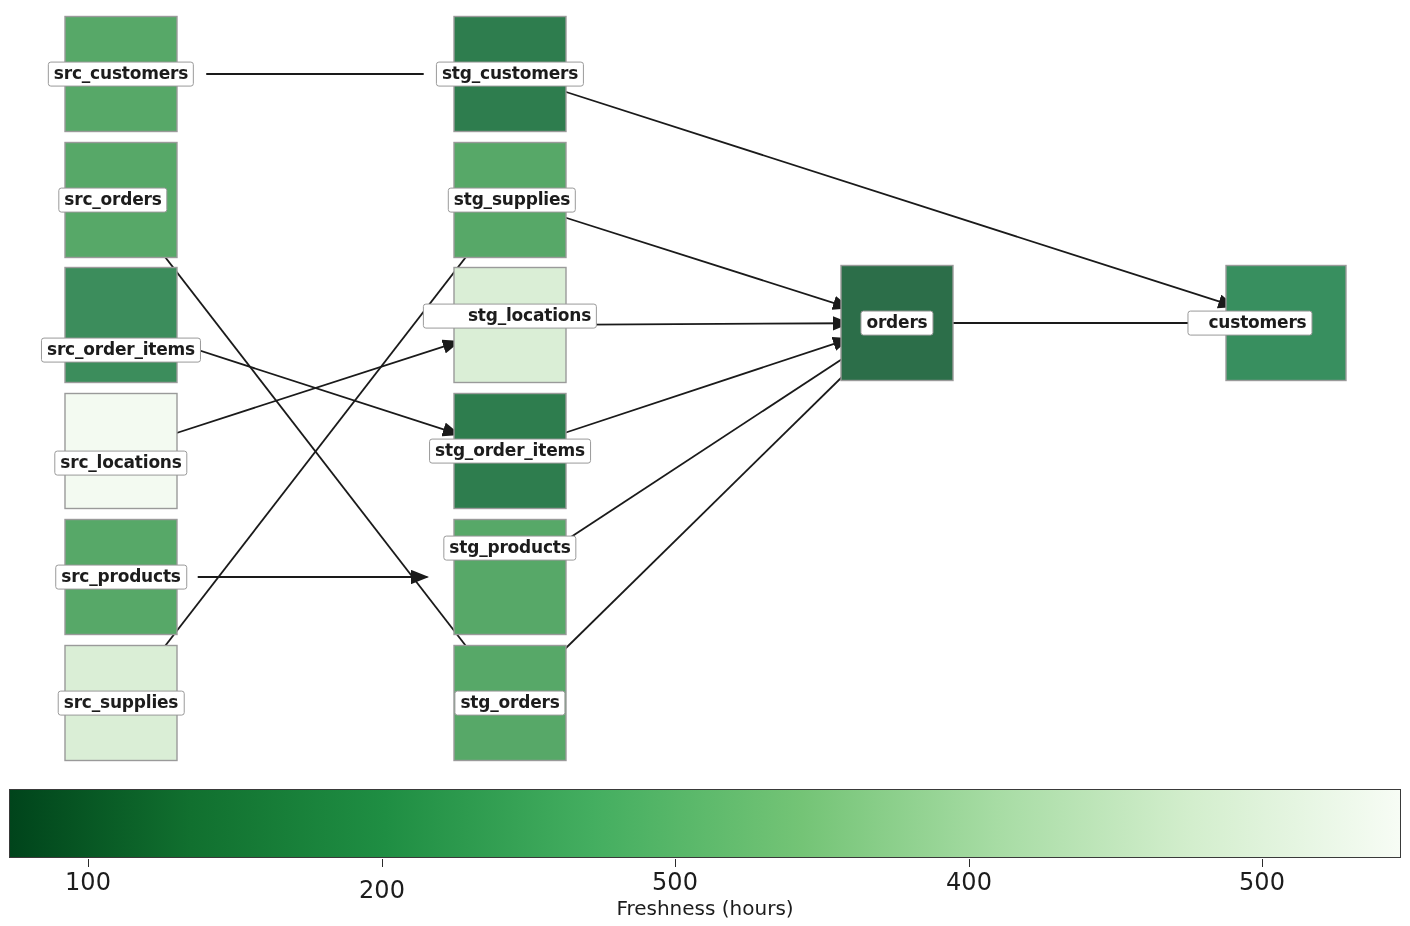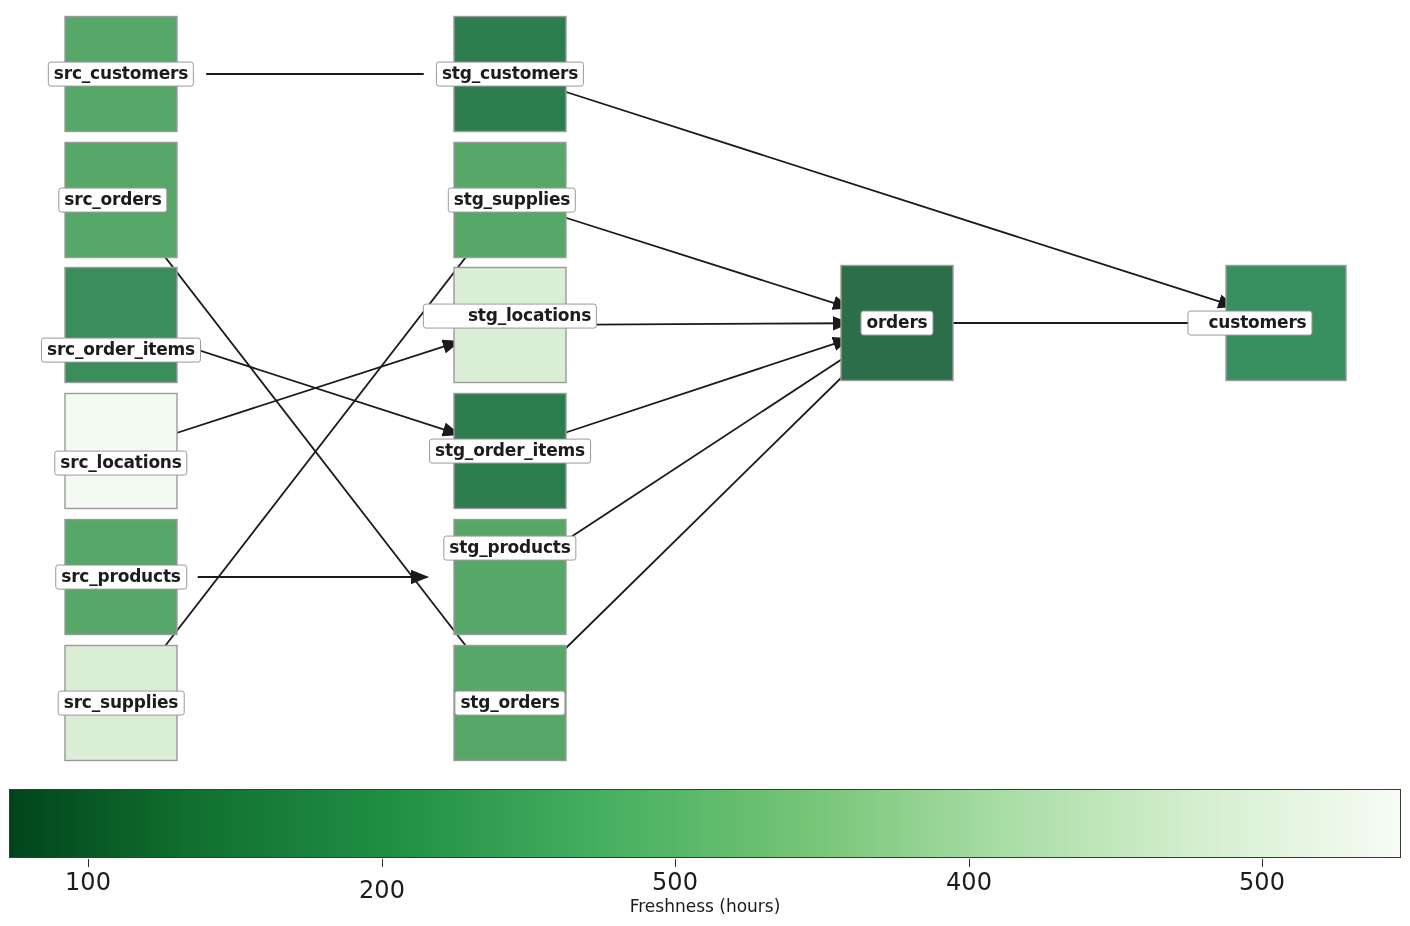--- a/index.html
+++ b/index.html
@@ -79,21 +79,21 @@
     font-family: "DejaVu Sans", sans-serif;
     font-size: 24px;
     color: #1c1c1c;
   }
   #cb-axis-label {
     position: absolute;
     top: 896px;
     left: 705px;
     transform: translateX(-50%);
     font-family: "DejaVu Sans", sans-serif;
-    font-size: 17px;
+    font-size: 20px;
     color: #1c1c1c;
     white-space: nowrap;
   }
 </style>
 </head>
 <body>
 
 <div id="canvas">
 
   <svg id="graph-svg" viewBox="0 0 1410 926" xmlns="http://www.w3.org/2000/svg">

